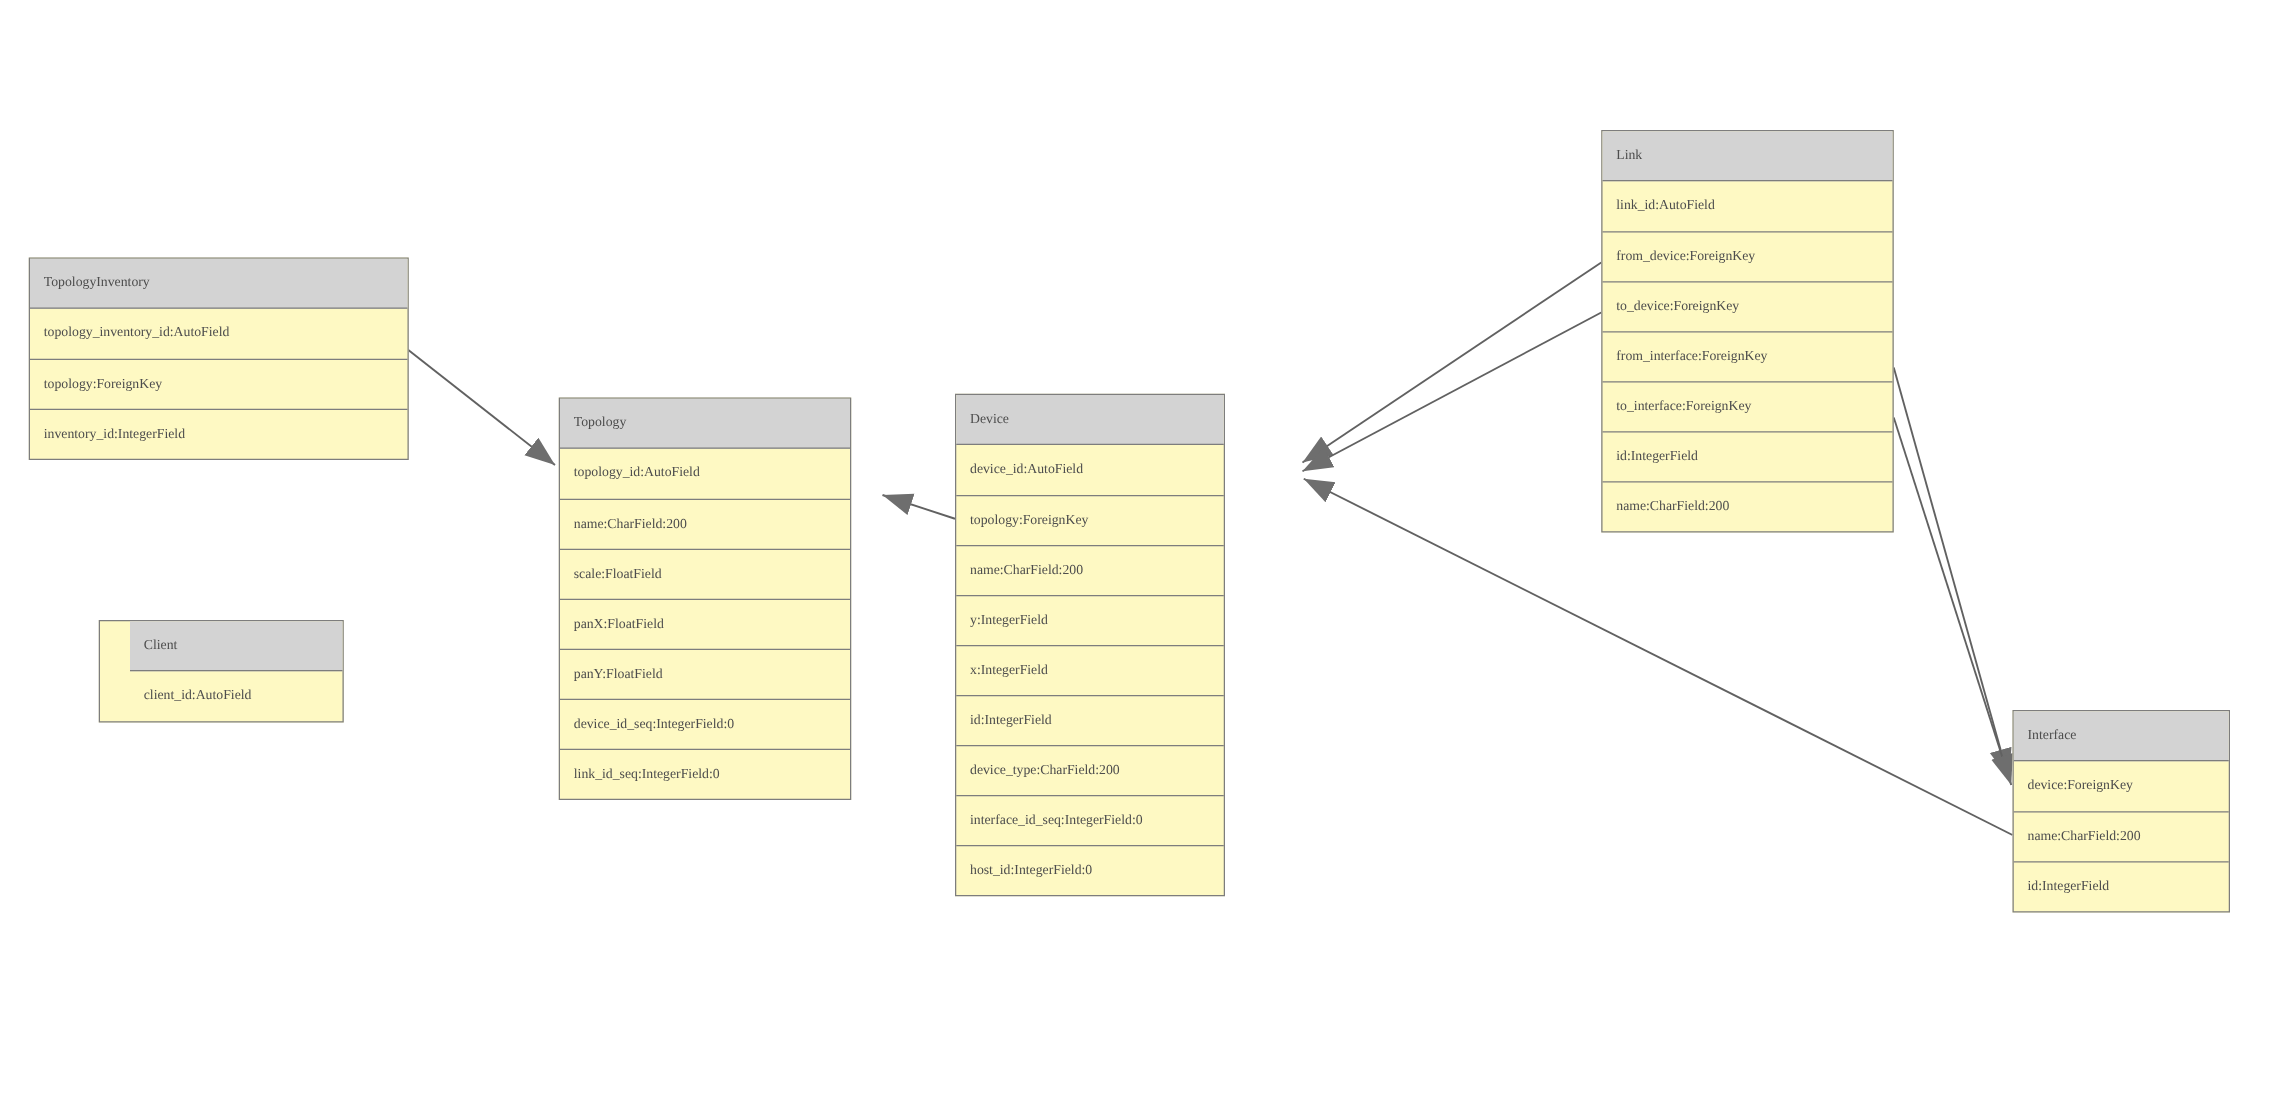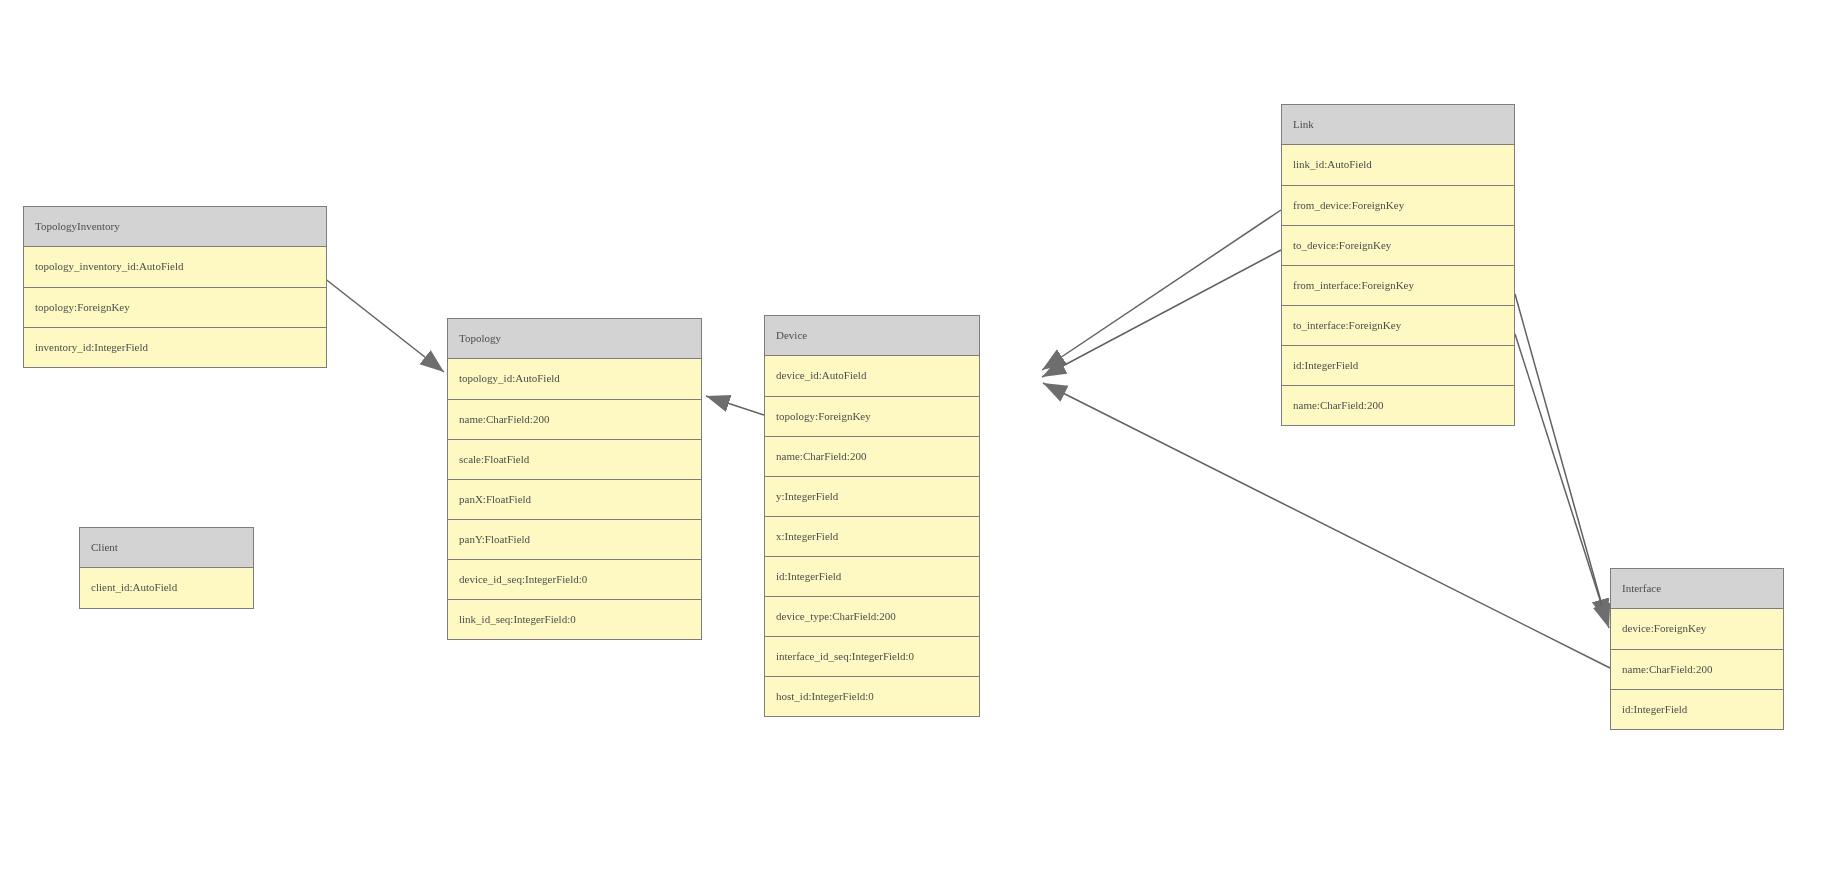--- a/index.html
+++ b/index.html
@@ -47,22 +47,22 @@
   }
   .entity .row {
     height: 40px;
     line-height: 39px;
     padding-left: 11px;
     white-space: nowrap;
     overflow: hidden;
   }
   .entity .row + .row { border-top: 1.5px solid var(--border); }
   .e-topology-inventory { left: 23px;  top: 162px; width: 304px; margin-top: 44px; }
-  .e-topology          { left: 447px; top: 318px; width: 255px; }
-  .e-client            { left: 79px;  top: 527px; width: 175px; }
+  .e-topology          { left: 447px; top: 318px; width: 234px; }
+  .e-client            { left: 79px;  top: 496px; width: 196px; padding-left: 24px; }
   .e-device            { left: 764px; top: 315px; width: 216px; }
   .e-link              { left: 1281px; top: 104px; width: 234px; }
   .e-interface         { left: 1610px; top: 568px; width: 174px; }
 </style>
 </head>
 <body>
 
 <div class="canvas">
 
   <svg class="edges-layer" width="1824" height="874" viewBox="0 0 1824 874" xmlns="http://www.w3.org/2000/svg">

